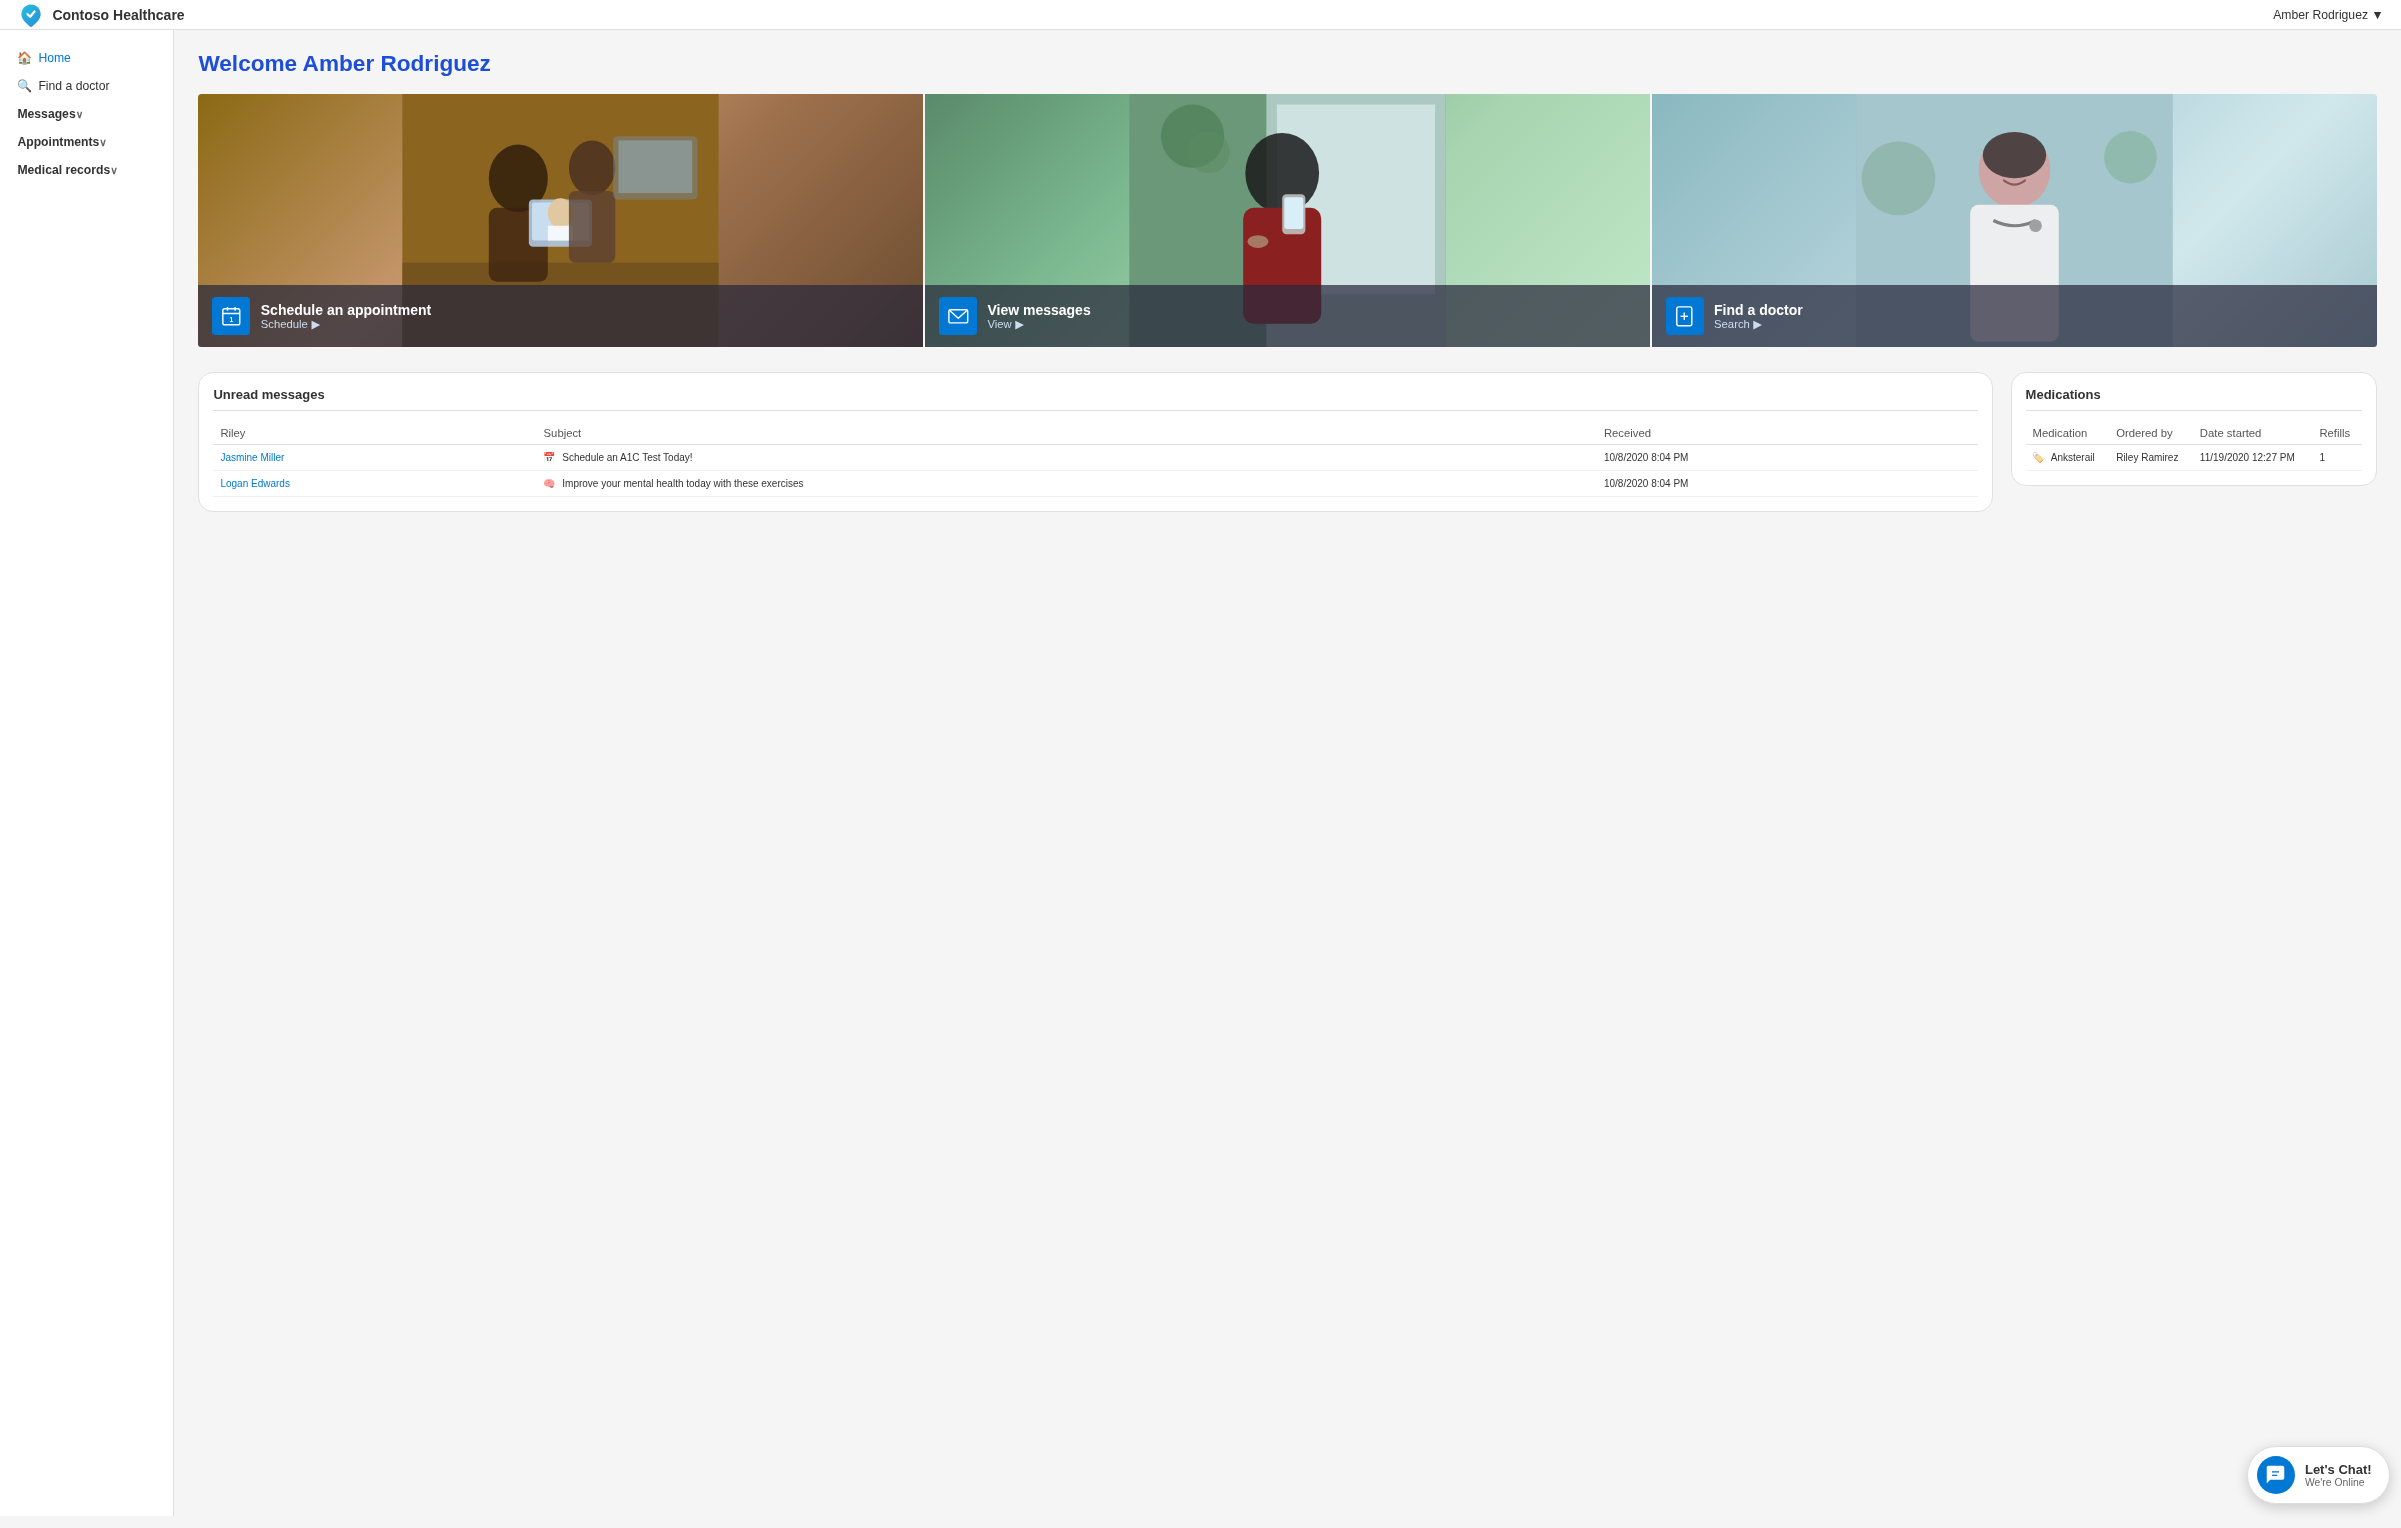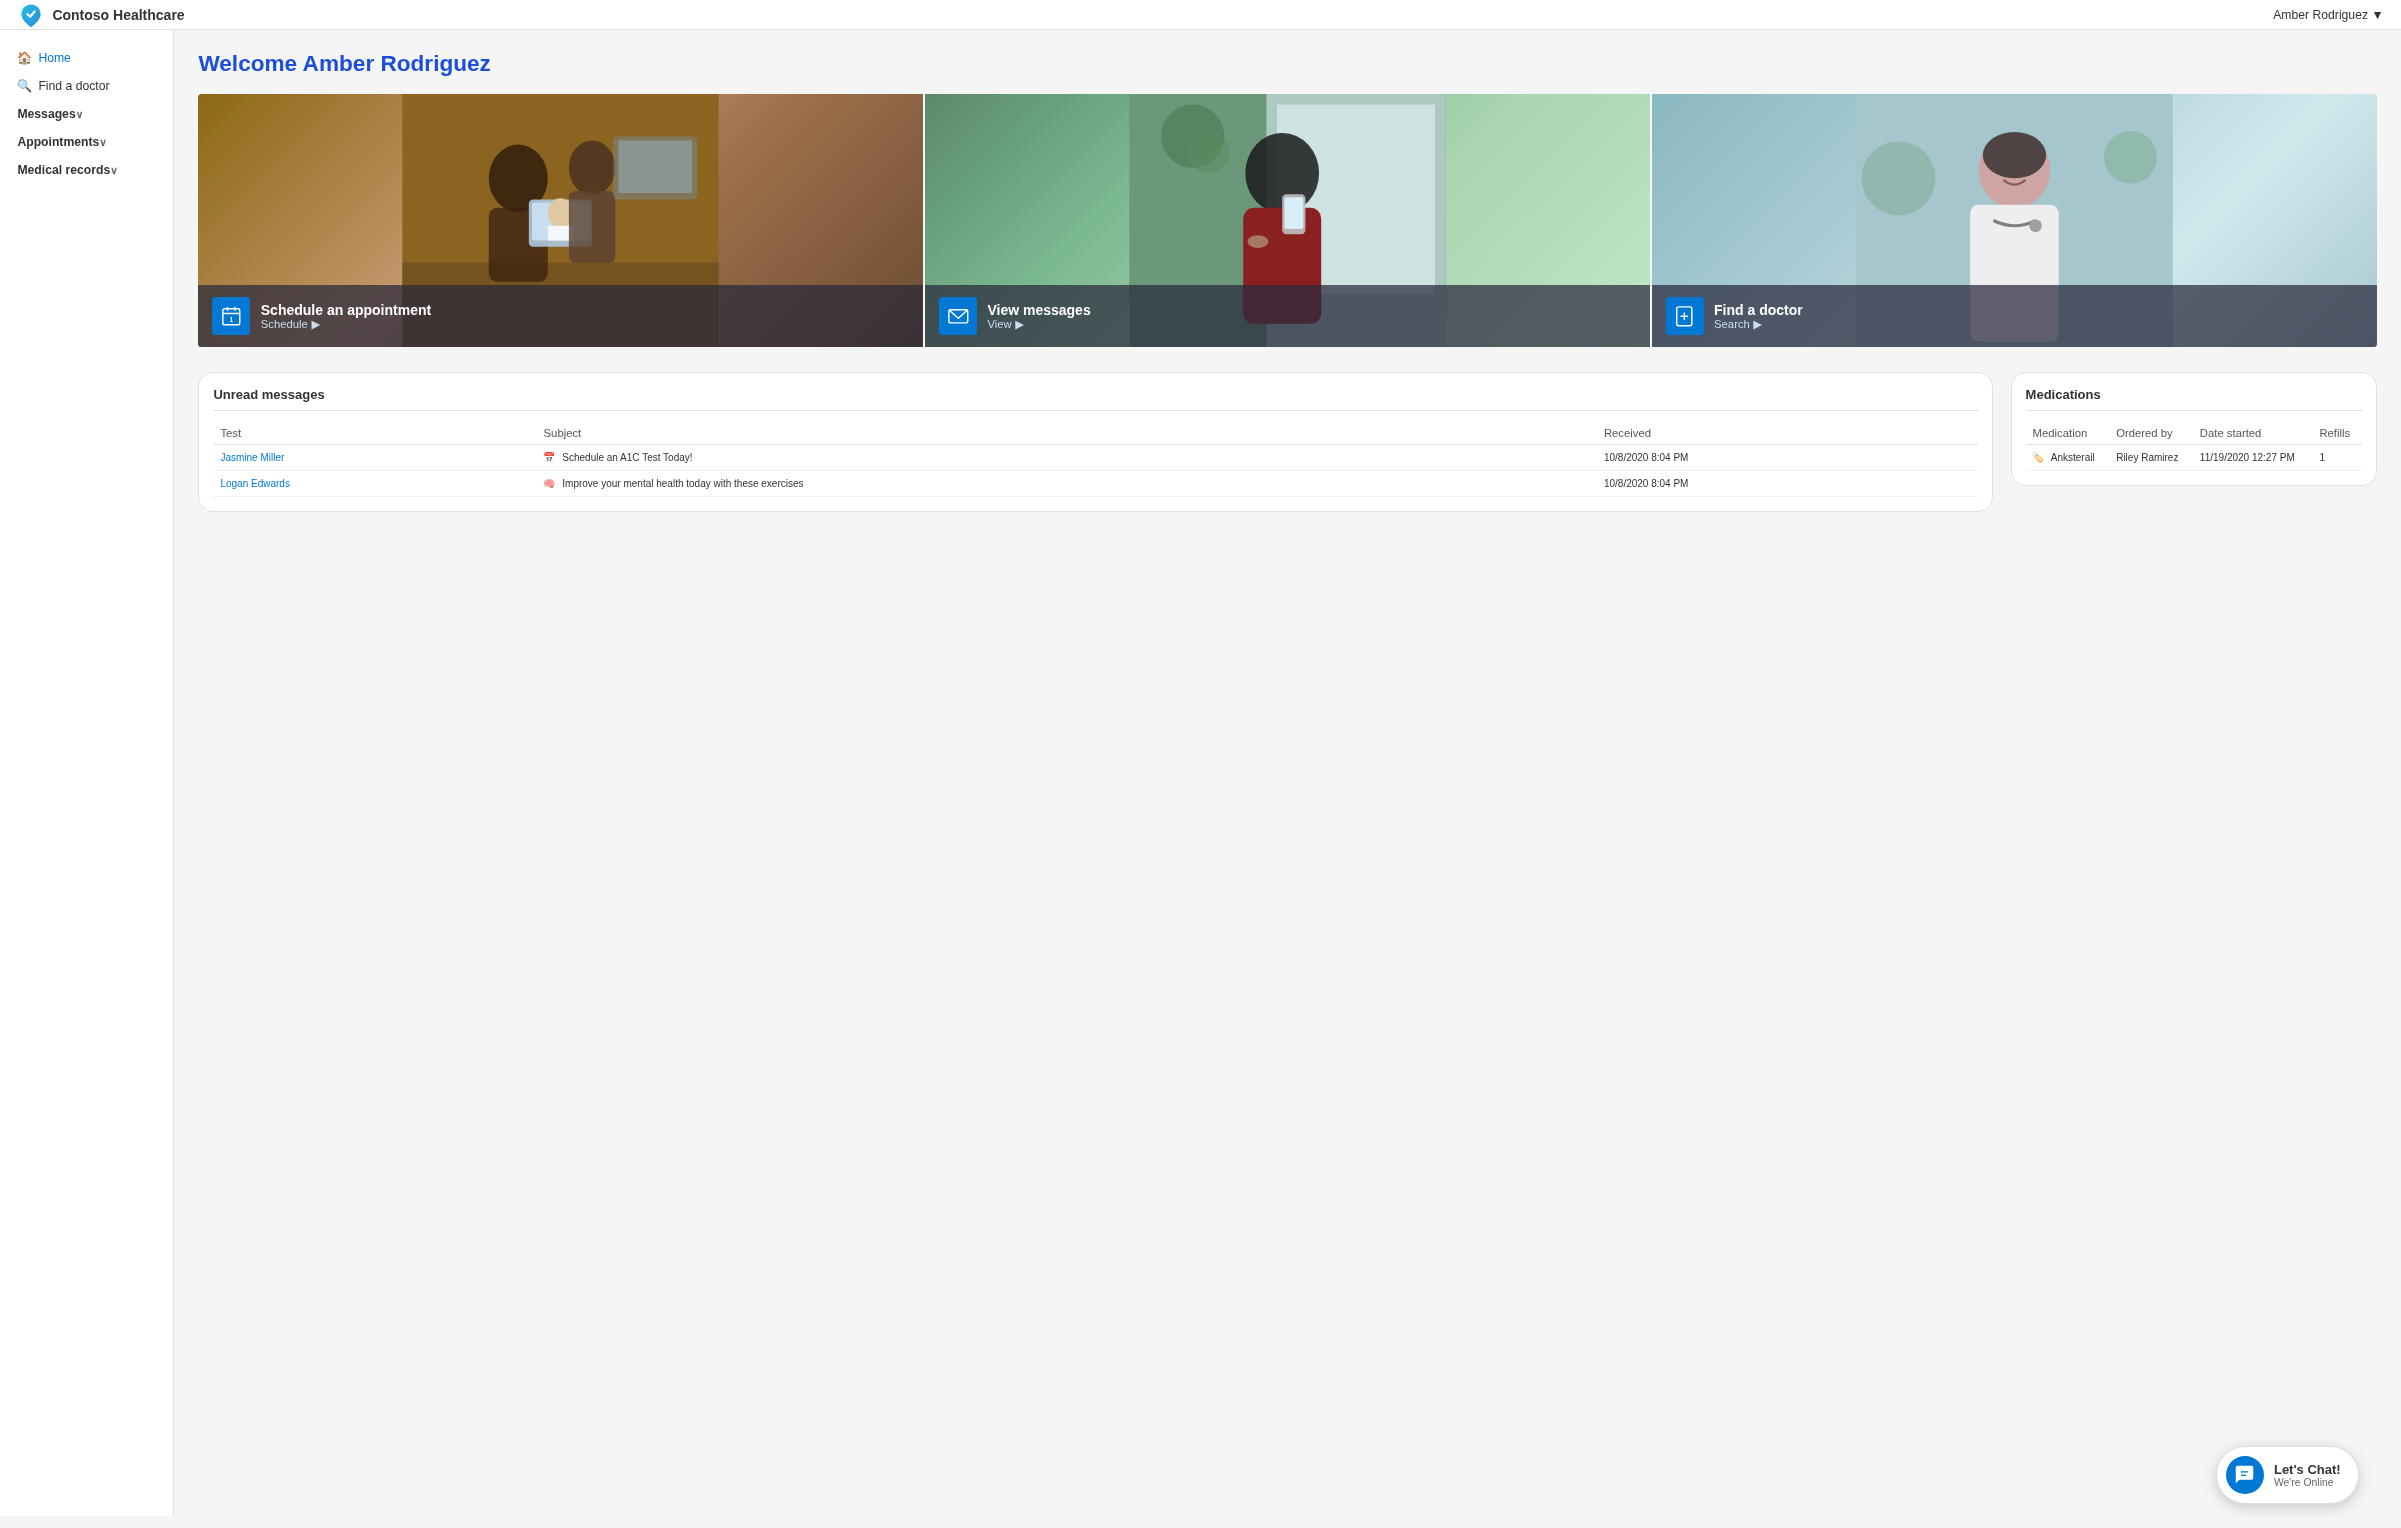--- a/index.html
+++ b/index.html
@@ -177,21 +177,21 @@
     .link-text { color: #0078d4; cursor: pointer; }
     .sort-icon { font-size: 8.7px; color: #666; margin-left: 1.7px; }
     .subject-icon { margin-right: 3.5px; }
     .msg-icon-calendar { color: #0078d4; }
     .msg-icon-brain { color: #c44; }
 
     
     .chat-btn {
       position: fixed;
       bottom: 24.4px;
-      right: 42px;
+      right: 11px;
       display: flex;
       align-items: center;
       gap: 10.4px;
       background: #fff;
       border: 0.9px solid #ddd;
       border-radius: 44px;
       padding: 8.7px 17.4px 8.7px 8.7px;
       box-shadow: 0 3.5px 14px rgba(0,0,0,0.18);
       cursor: pointer;
     }
@@ -389,21 +389,21 @@
     </div>
 
     <div class="dashboard-grid">
       <div>
 
         <div class="card">
           <div class="card-title">Unread messages</div>
           <table>
             <thead>
               <tr>
-                <th>Test</th>
+                <th>Riley</th>
                 <th>Subject</th>
                 <th>Received</th>
               </tr>
             </thead>
             <tbody>
               <tr>
                 <td><span class="link-text">Jasmine Miller</span></td>
                 <td>
                   <span class="subject-icon msg-icon-calendar">📅</span>
                   <span>Schedule an A1C Test Today!</span>

